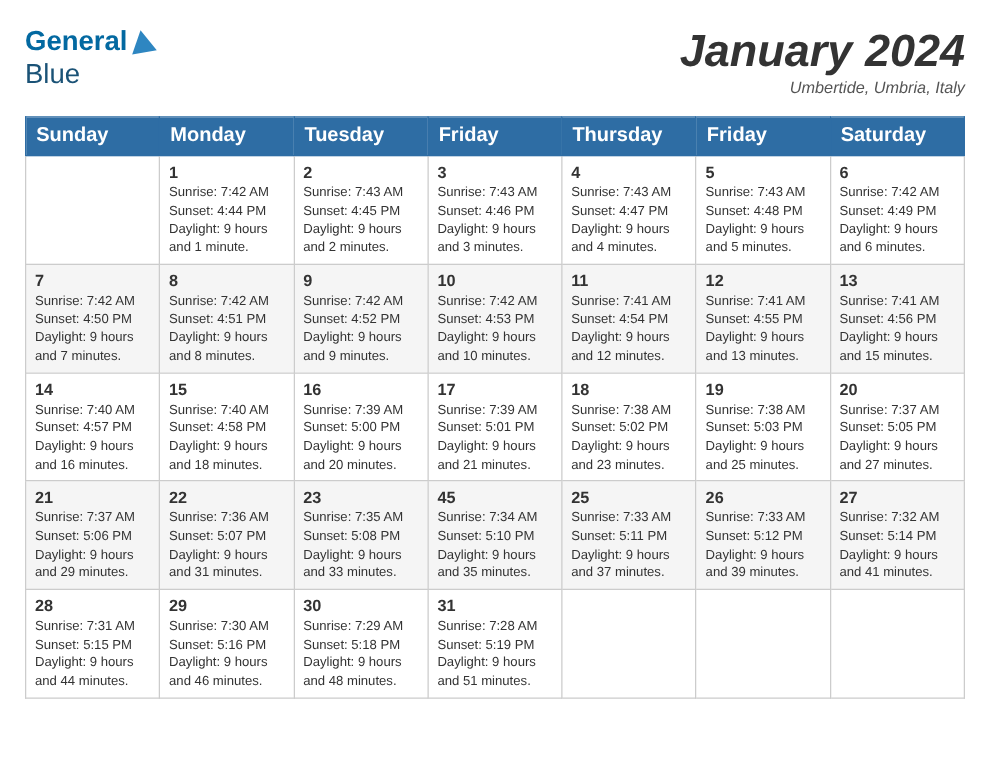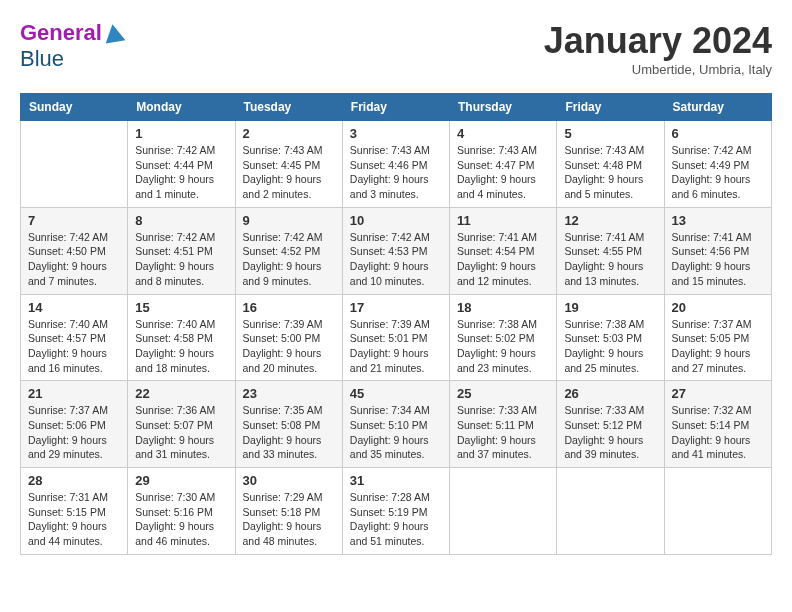--- a/index.html
+++ b/index.html
@@ -21,60 +21,61 @@
       flex-direction: column;
       align-items: flex-start;
     }
     .logo-text {
       display: flex;
       align-items: center;
     }
     .logo-general {
       font-size: 22px;
       font-weight: bold;
-      color: #a21caf;
+      color: #0369a1;
     }
     .logo-blue {
       font-size: 22px;
       font-weight: normal;
       color: #1a5276;
     }
     .logo-icon {
       width: 0;
       height: 0;
       border-left: 10px solid transparent;
       border-right: 10px solid transparent;
       border-bottom: 18px solid #2e86c1;
       display: inline-block;
       margin-left: 2px;
       transform: rotate(-10deg);
     }
     .title-block {
       text-align: right;
+      font-style: italic;
     }
     .month-title {
       font-size: 36px;
       font-weight: bold;
       color: #333;
     }
     .location {
       font-size: 13px;
       color: #555;
     }
     .calendar-table {
       width: 100%;
       border-collapse: collapse;
       border: 1px solid #ccc;
     }
     .calendar-table th {
       background-color: #2e6da4;
       color: #fff;
       text-align: left;
       padding: 6px 8px;
-      font-size: 12px;
+      font-size: 16px;
       border: 1px solid #2e6da4;
     }
     .calendar-table td {
       vertical-align: top;
       border: 1px solid #ccc;
       padding: 5px 7px;
       width: 108px;
       min-height: 80px;
       background: #fff;
     }

